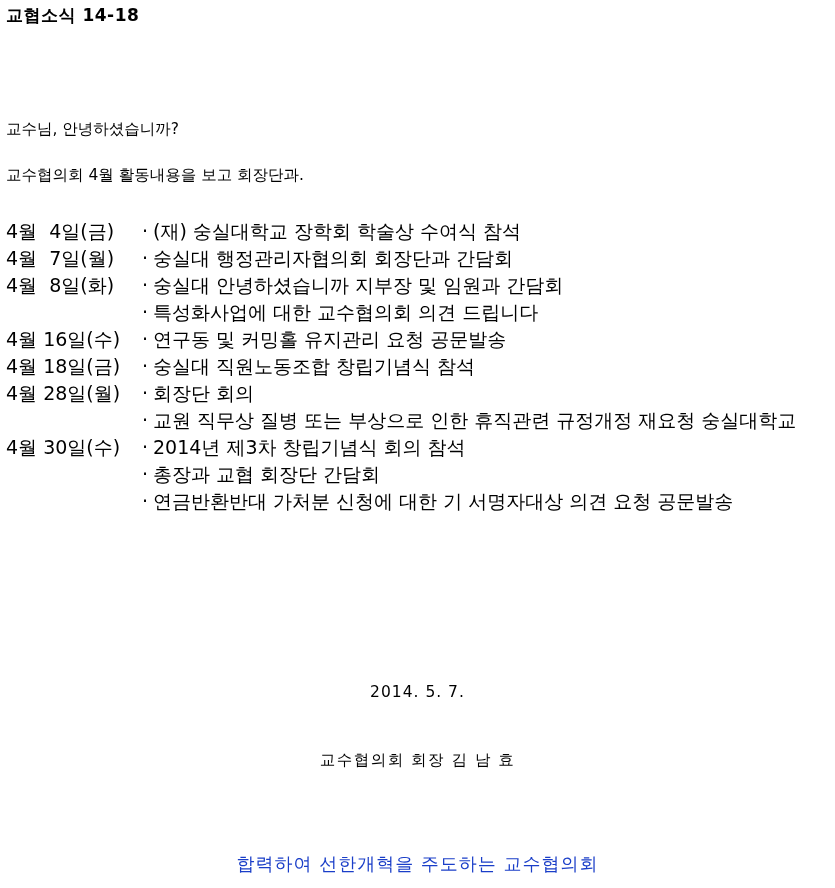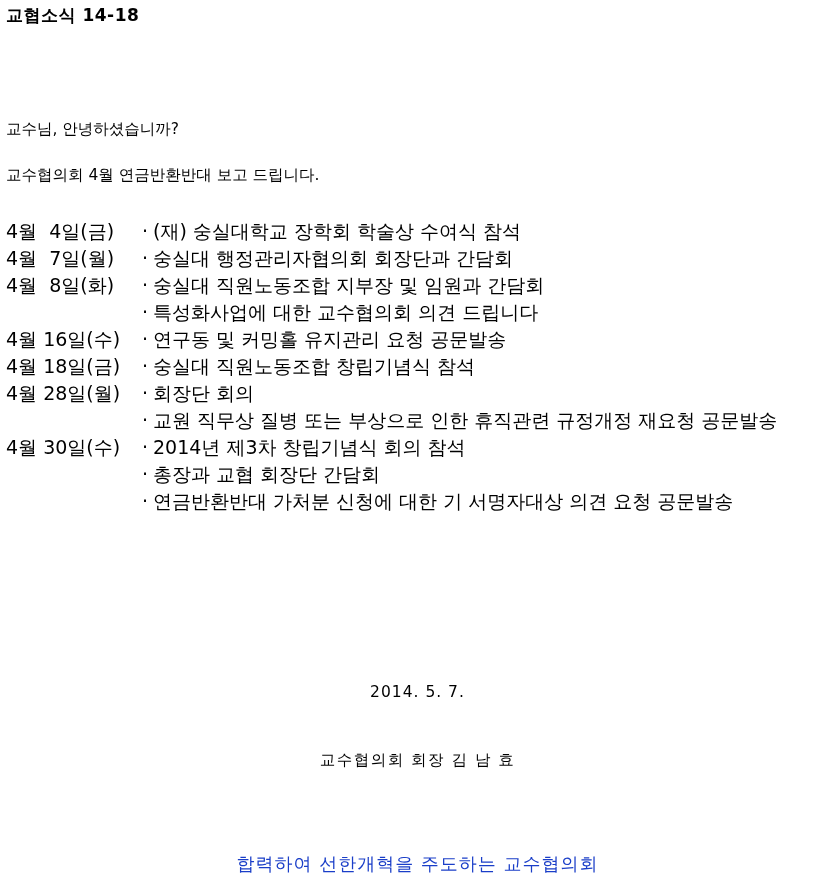--- a/index.html
+++ b/index.html
@@ -97,55 +97,55 @@
 </style>
 </head>
 <body>
 
 <div class="page">
 
   <div class="doc-title">교협소식 14-18</div>
 
   <div class="greeting">
     <div>교수님, 안녕하셨습니까?</div>
-    <div>교수협의회 4월 연금반환반대 보고 드립니다.</div>
+    <div>교수협의회 4월 활동내용을 보고 회장단과.</div>
   </div>
 
   <div class="schedule">
     <div class="row">
       <span class="date">4월  4일(금)</span>
       <span class="item"><span class="bullet">·</span><span>(재) 숭실대학교 장학회 학술상 수여식 참석</span></span>
     </div>
     <div class="row">
       <span class="date">4월  7일(월)</span>
       <span class="item"><span class="bullet">·</span><span>숭실대 행정관리자협의회 회장단과 간담회</span></span>
     </div>
     <div class="row">
       <span class="date">4월  8일(화)</span>
-      <span class="item"><span class="bullet">·</span><span>숭실대 직원노동조합 지부장 및 임원과 간담회</span></span>
+      <span class="item"><span class="bullet">·</span><span>숭실대 안녕하셨습니까 지부장 및 임원과 간담회</span></span>
     </div>
     <div class="row">
       <span class="date">&nbsp;</span>
       <span class="item"><span class="bullet">·</span><span>특성화사업에 대한 교수협의회 의견 드립니다</span></span>
     </div>
     <div class="row">
       <span class="date">4월 16일(수)</span>
       <span class="item"><span class="bullet">·</span><span>연구동 및 커밍홀 유지관리 요청 공문발송</span></span>
     </div>
     <div class="row">
       <span class="date">4월 18일(금)</span>
       <span class="item"><span class="bullet">·</span><span>숭실대 직원노동조합 창립기념식 참석</span></span>
     </div>
     <div class="row">
       <span class="date">4월 28일(월)</span>
       <span class="item"><span class="bullet">·</span><span>회장단 회의</span></span>
     </div>
     <div class="row">
       <span class="date">&nbsp;</span>
-      <span class="item"><span class="bullet">·</span><span>교원 직무상 질병 또는 부상으로 인한 휴직관련 규정개정 재요청 공문발송</span></span>
+      <span class="item"><span class="bullet">·</span><span>교원 직무상 질병 또는 부상으로 인한 휴직관련 규정개정 재요청 숭실대학교</span></span>
     </div>
     <div class="row">
       <span class="date">4월 30일(수)</span>
       <span class="item"><span class="bullet">·</span><span>2014년 제3차 창립기념식 회의 참석</span></span>
     </div>
     <div class="row">
       <span class="date">&nbsp;</span>
       <span class="item"><span class="bullet">·</span><span>총장과 교협 회장단 간담회</span></span>
     </div>
     <div class="row">

